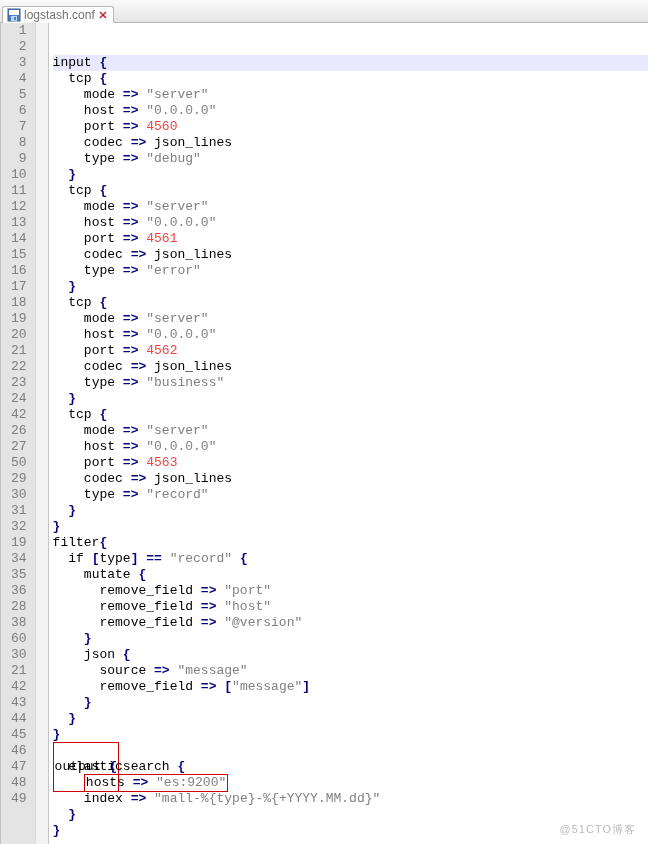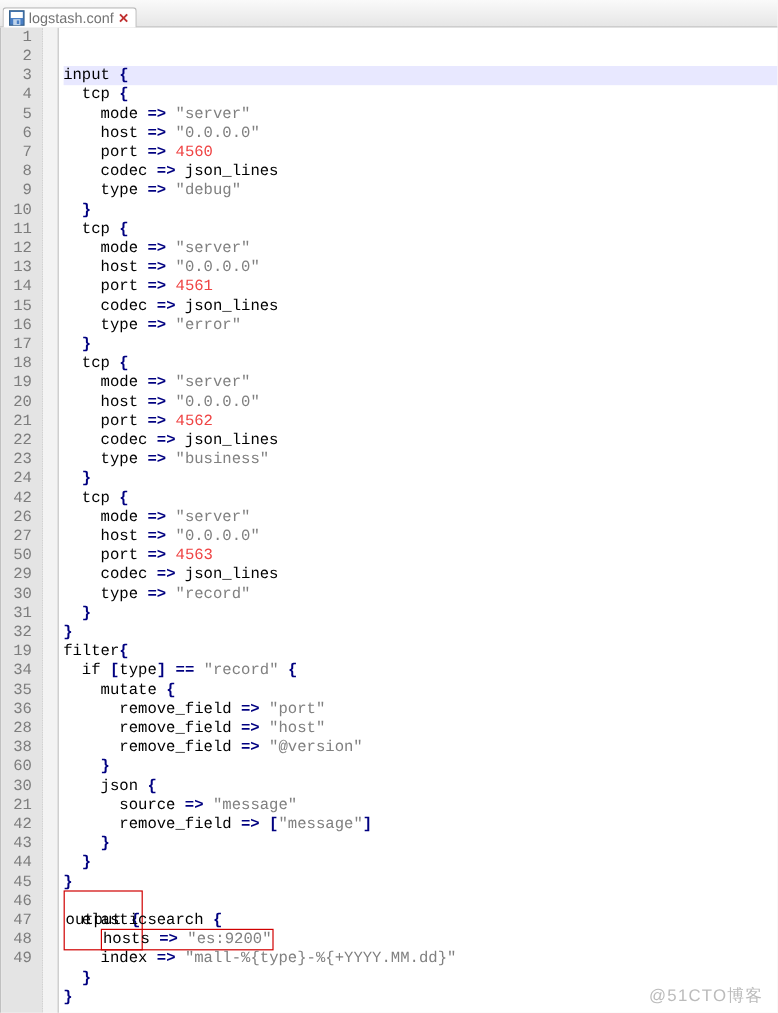--- a/index.html
+++ b/index.html
@@ -103,21 +103,21 @@
     border: 1px solid #d00000;
     padding: 0 1px;
     margin: -1px 0;
   }
   .watermark {
     position: absolute;
     right: 12px;
     bottom: 8px;
     color: #bbb;
     font-family: sans-serif;
-    font-size: 14px;
+    font-size: 11px;
     letter-spacing: 1px;
   }
 </style>
 </head>
 <body>
 
 <div class="tab-bar">
   <div class="tab">
     <span class="tab-icon">
       <svg width="14" height="14" viewBox="0 0 14 14">

